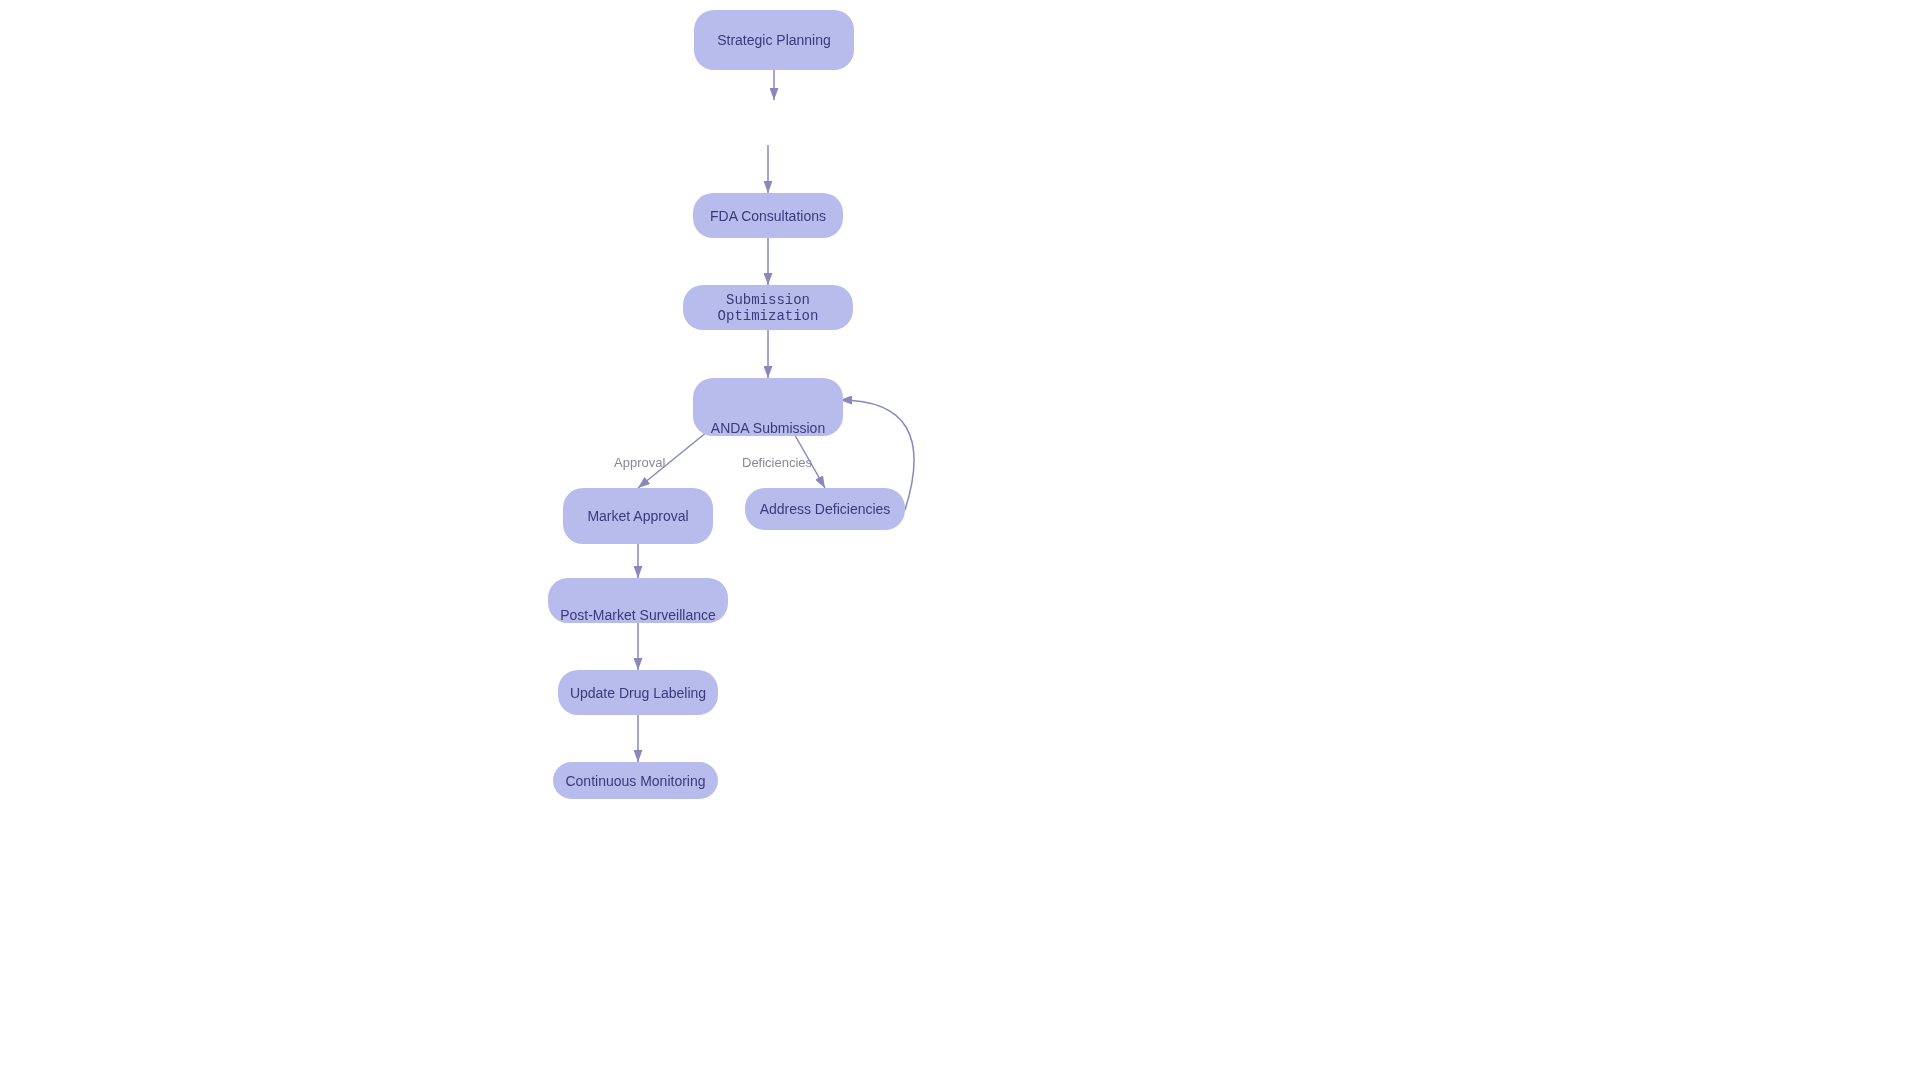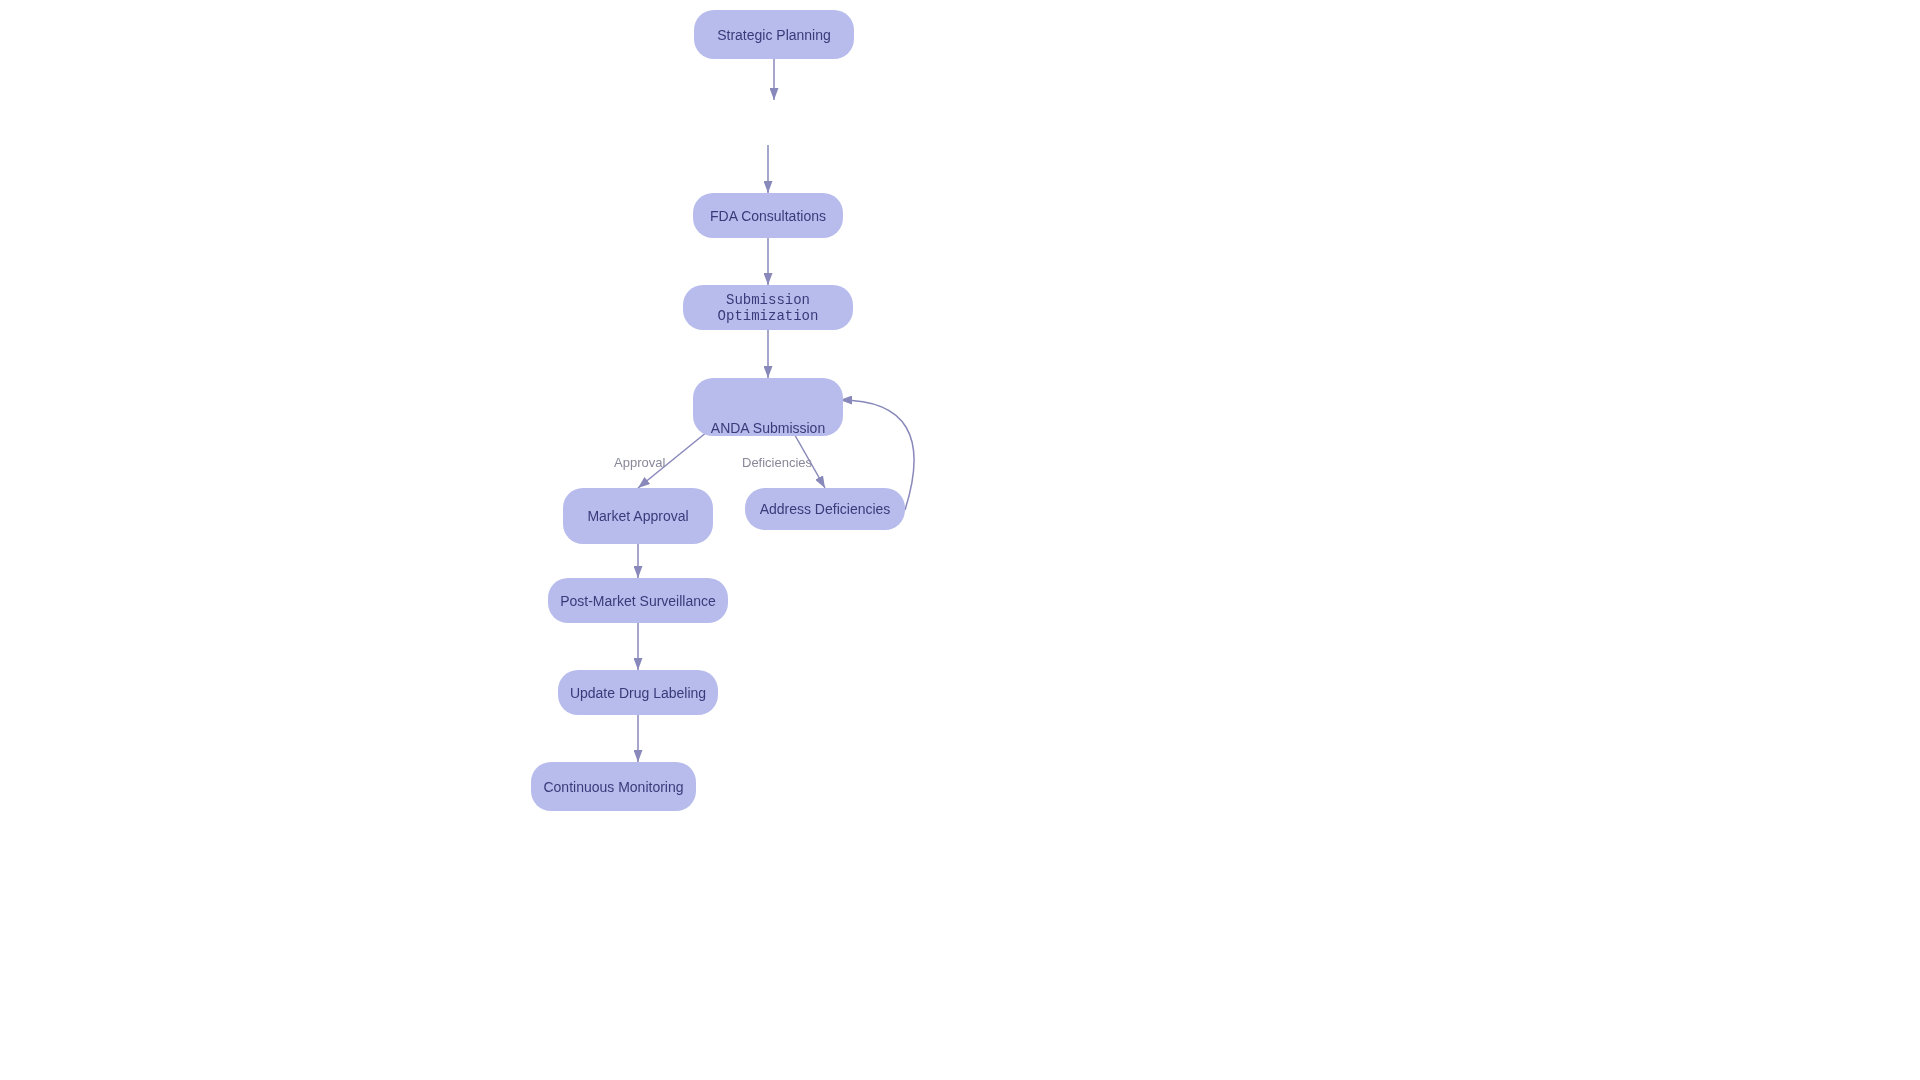--- a/index.html
+++ b/index.html
@@ -66,21 +66,21 @@
     <line x1="638" y1="533" x2="638" y2="578" stroke="#8888bb" stroke-width="1.5" marker-end="url(#arrowhead)"></line>
 
     <line x1="638" y1="623" x2="638" y2="670" stroke="#8888bb" stroke-width="1.5" marker-end="url(#arrowhead)"></line>
 
     <line x1="638" y1="715" x2="638" y2="762" stroke="#8888bb" stroke-width="1.5" marker-end="url(#arrowhead)"></line>
 
     <text x="614" y="467" font-size="13" fill="#888899" font-family="Arial, sans-serif">Approval</text>
     <text x="742" y="467" font-size="13" fill="#888899" font-family="Arial, sans-serif">Deficiencies</text>
   </svg>
 
-  <div class="node" style="left: 694px; top: 10px; width: 160px; height: 49px;">
+  <div class="node" style="left: 694px; top: 10px; width: 160px; height: 60px;">
     <span>Strategic Planning</span>
   </div>
 
 
   <div class="node" style="left: 693px; top: 193px; width: 150px; height: 45px;">
     <span>FDA Consultations</span>
   </div>
 
   <div class="node" style="left: 683px; top: 285px; width: 170px; height: 45px; font-family: Liberation Mono, monospace;">
     <span>Submission Optimization</span>
@@ -91,24 +91,24 @@
   </div>
 
   <div class="node" style="left: 563px; top: 488px; width: 150px; height: 56px;">
     <span>Market Approval</span>
   </div>
 
   <div class="node" style="left: 745px; top: 488px; width: 160px; height: 42px;">
     <span>Address Deficiencies</span>
   </div>
 
-  <div class="node" style="left: 548px; top: 578px; width: 180px; height: 45px;">
+  <div class="node" style="left: 548px; top: 578px; width: 180px; height: 45px; align-items: flex-end;">
     <span>Post-Market Surveillance</span>
   </div>
 
   <div class="node" style="left: 558px; top: 670px; width: 160px; height: 45px;">
     <span>Update Drug Labeling</span>
   </div>
 
-  <div class="node" style="left: 531px; top: 762px; width: 165px; height: 49px;">
+  <div class="node" style="left: 553px; top: 762px; width: 165px; height: 37px;">
     <span>Continuous Monitoring</span>
   </div>
 </div>
 
 </body></html>

